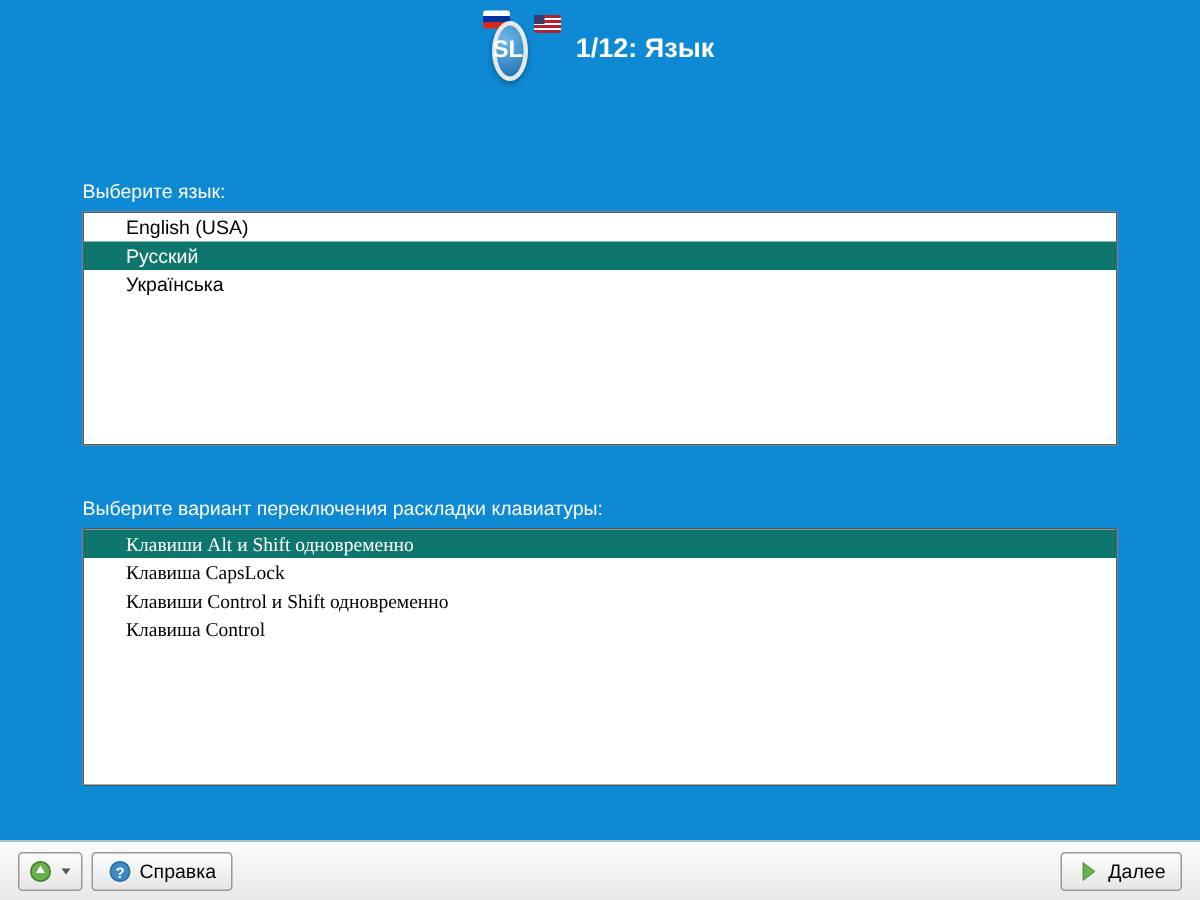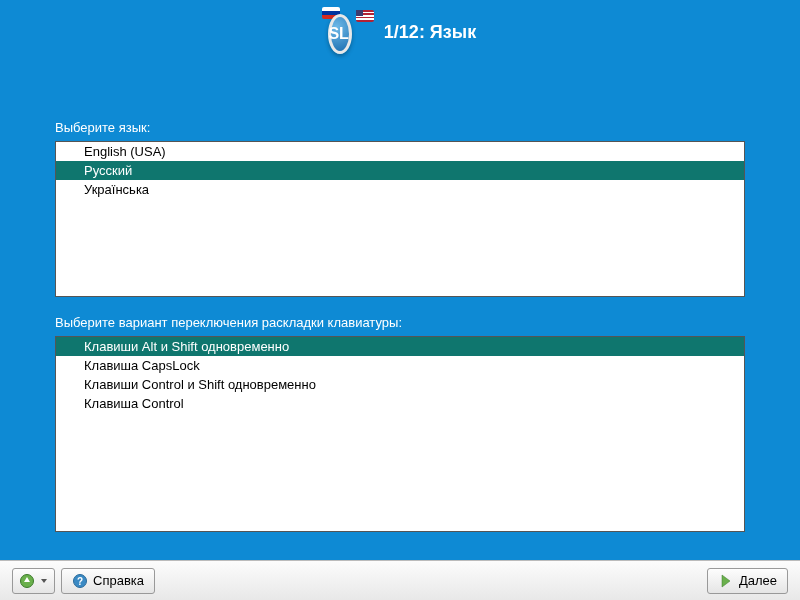--- a/index.html
+++ b/index.html
@@ -61,24 +61,24 @@
     }
     .field-label {
       color: #fff;
       margin-bottom: 6px;
       font-size: 13px;
     }
     .listbox {
       background: #fff;
       border: 1px solid #555;
       overflow: hidden;
-      margin-bottom: 18px;
+      margin-bottom: 34px;
     }
     .listbox-lang { height: 156px; }
-    .listbox-kbd { height: 196px; }
+    .listbox-kbd { height: 172px; font-family: Liberation Serif, serif; }
     .list-item {
       padding: 1px 8px 1px 28px;
       cursor: pointer;
       color: #000;
       line-height: 17px;
       font-size: 13px;
     }
     .list-item.selected {
       background: #0f766e;
       color: #fff;

